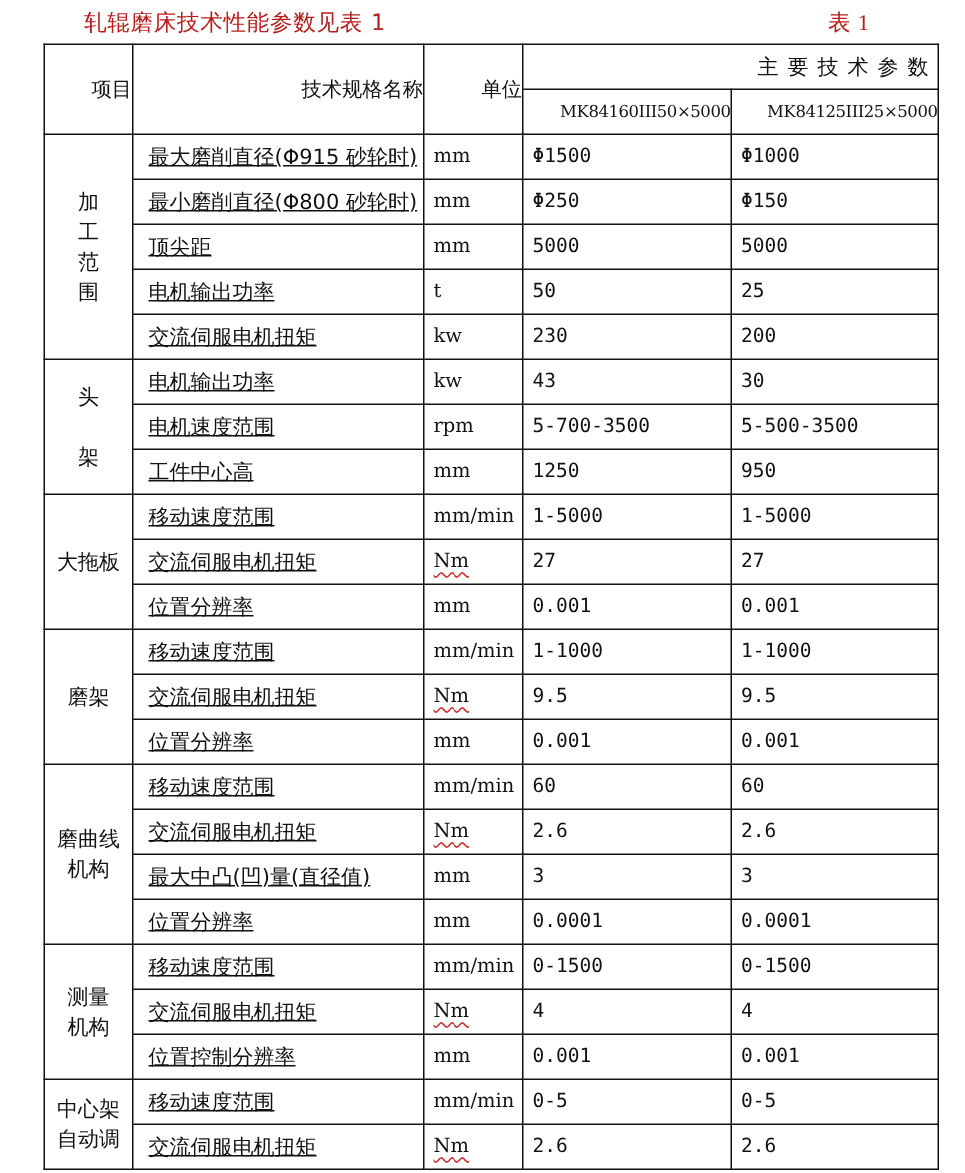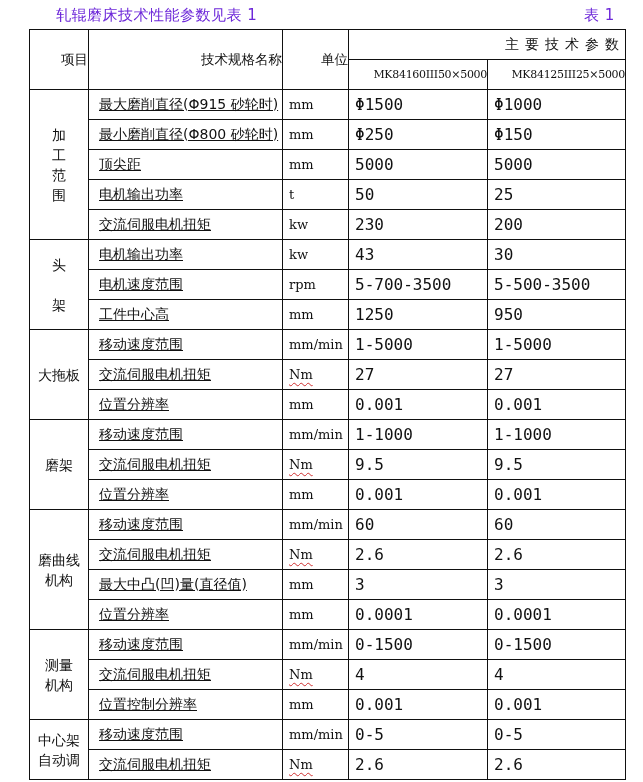--- a/index.html
+++ b/index.html
@@ -1,40 +1,40 @@
 <!DOCTYPE html>
 <html><head>
 <meta charset="utf-8">
 <style>
   html, body { margin:0; padding:0; }
   body {
     width:643px; height:782px; background:#ffffff; position:relative; overflow:hidden;
     font-family: "DejaVu Sans", "Liberation Sans", sans-serif; color:#111;
   }
   .caption {
-    position:absolute; top:6px; font-size:15px; color:#6d28d9; letter-spacing:0.5px;
+    position:absolute; top:6px; font-size:15px; color:#b91c1c; letter-spacing:0.5px;
   }
   .caption.left { left:56px; }
-  .caption.right { left:584px; }
+  .caption.right { left:552px;font-family:Liberation Serif, serif; }
   table {
     position:absolute; left:29px; top:29px; border-collapse:collapse;
     table-layout:fixed; width:596px;
   }
   td, th {
     border:1.2px solid #111; padding:0; font-weight:normal; font-size:13.5px;
     overflow:hidden; white-space:nowrap;
   }
   th { text-align:right; vertical-align:middle; }
   tr.h1 th { height:29px; }
   tr.h2 th { height:29px; }
   tr.r td { height:29px; }
   td.grp { text-align:center; vertical-align:middle; font-size:14px; line-height:20px; white-space:normal; padding:0 2px; }
   td.name { padding-left:10px; font-size:14px;text-decoration:underline; }
   td.unit { padding-left:6px; font-family:"DejaVu Serif", "Liberation Serif", serif; font-size:13px; }
-  td.val { padding-left:6px; font-family:"DejaVu Sans Mono", "Liberation Mono", monospace; font-size:16px; }
+  td.val { padding-left:6px; font-family:"DejaVu Sans Mono", "Liberation Mono", monospace; font-size:13px; }
   th.model { font-family:"DejaVu Serif","Liberation Serif", serif; font-size:11px; letter-spacing:-0.3px; }
   th.main { letter-spacing:6px; font-size:14px; }
   .spell { text-decoration: underline wavy #d03030; text-decoration-thickness:1px; text-underline-offset:3px; }
 </style>
 </head>
 <body>
 
 <div class="caption left">轧辊磨床技术性能参数见表 1</div>
 <div class="caption right">表 1</div>
 

